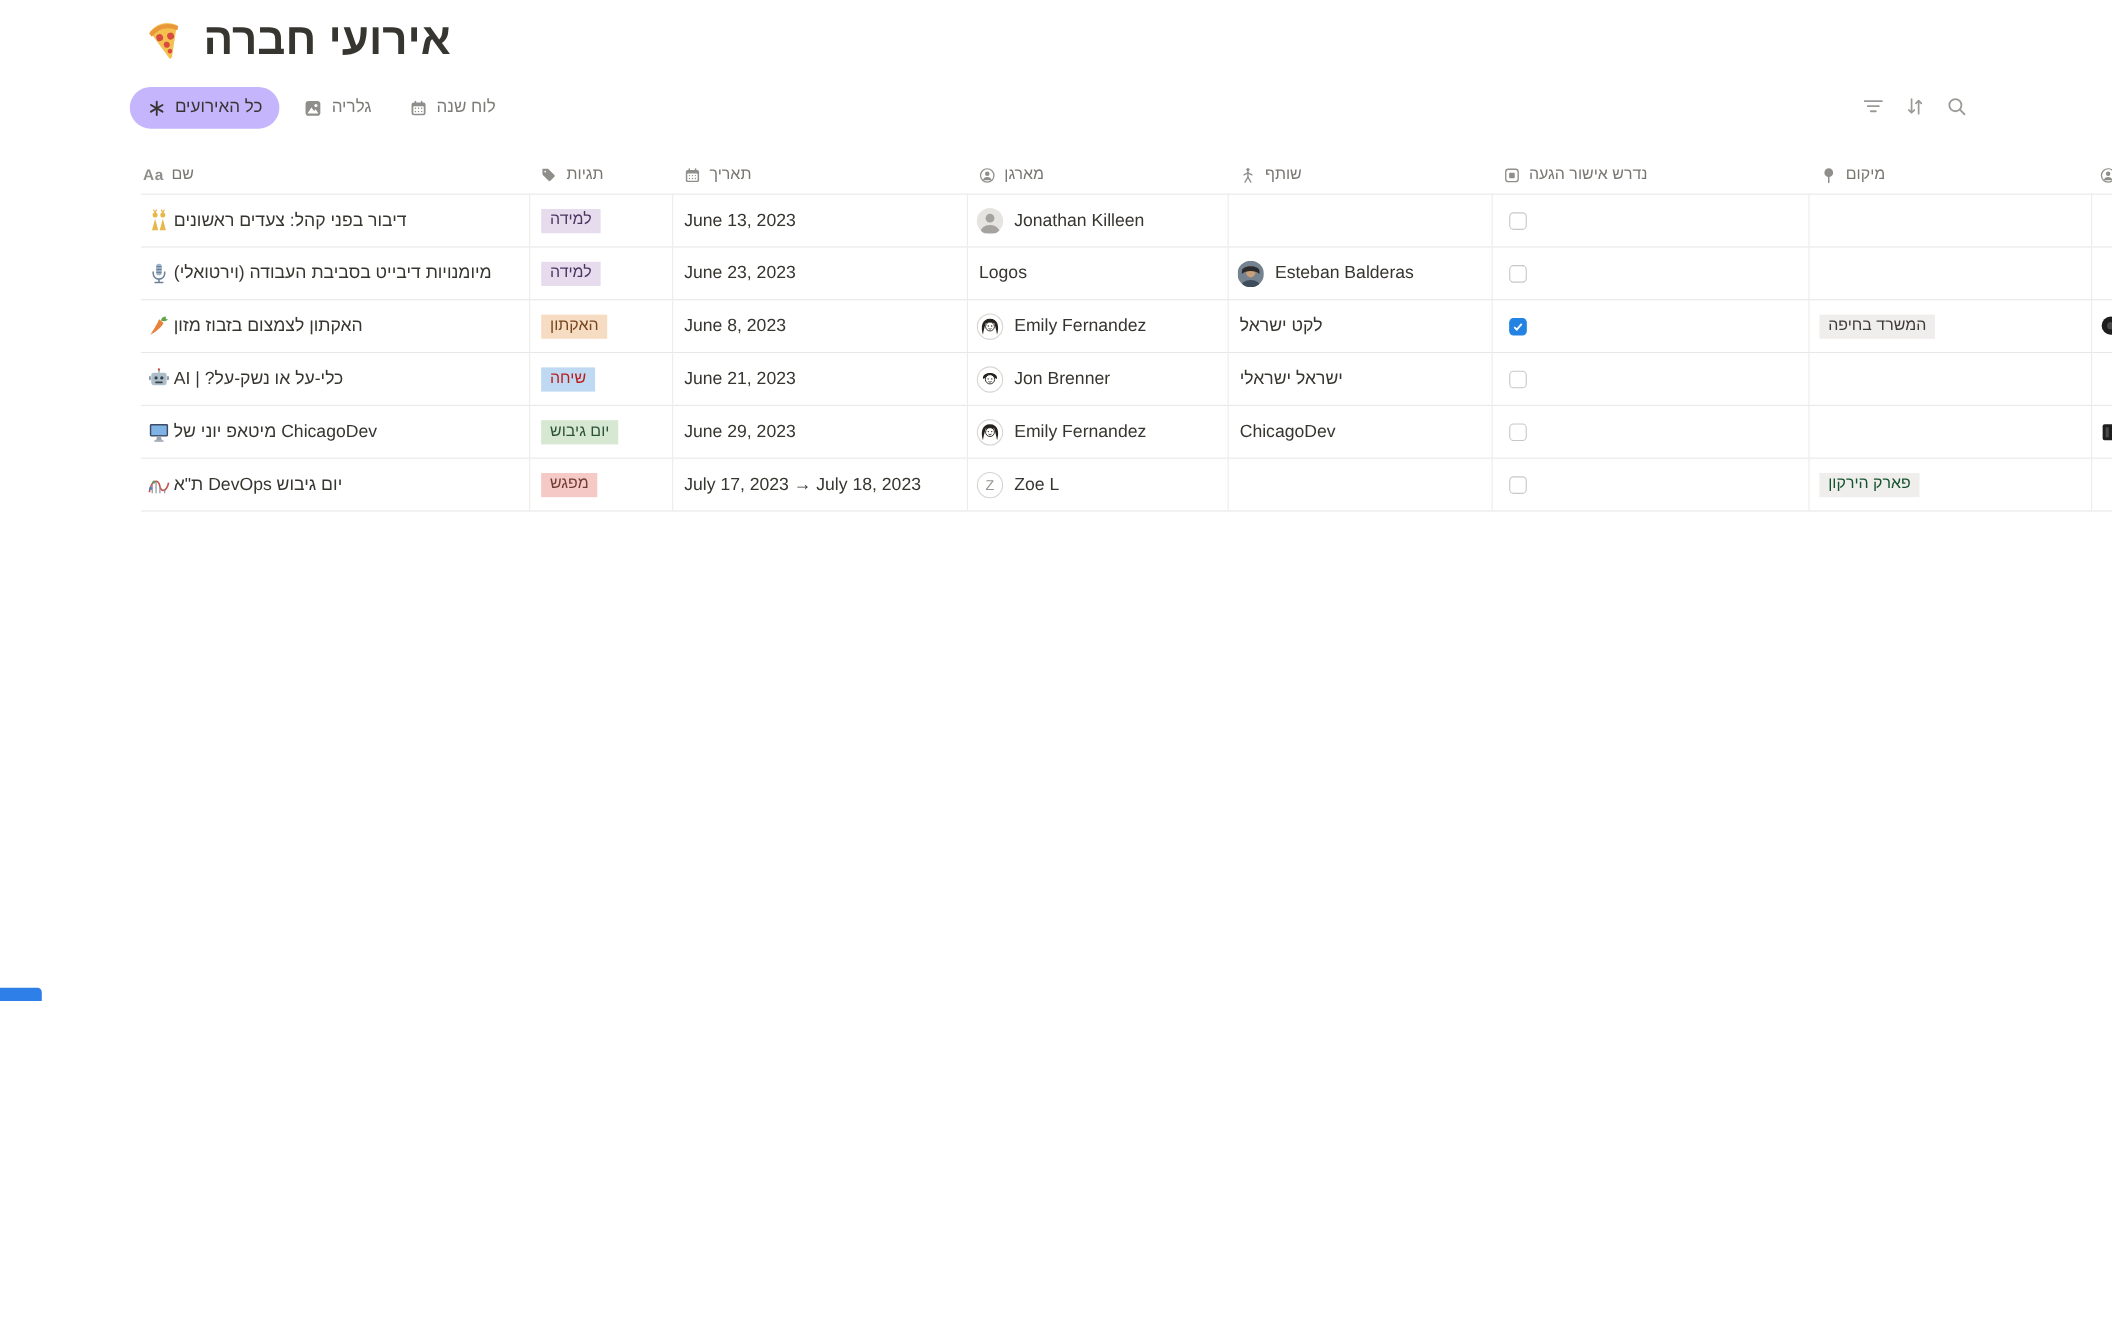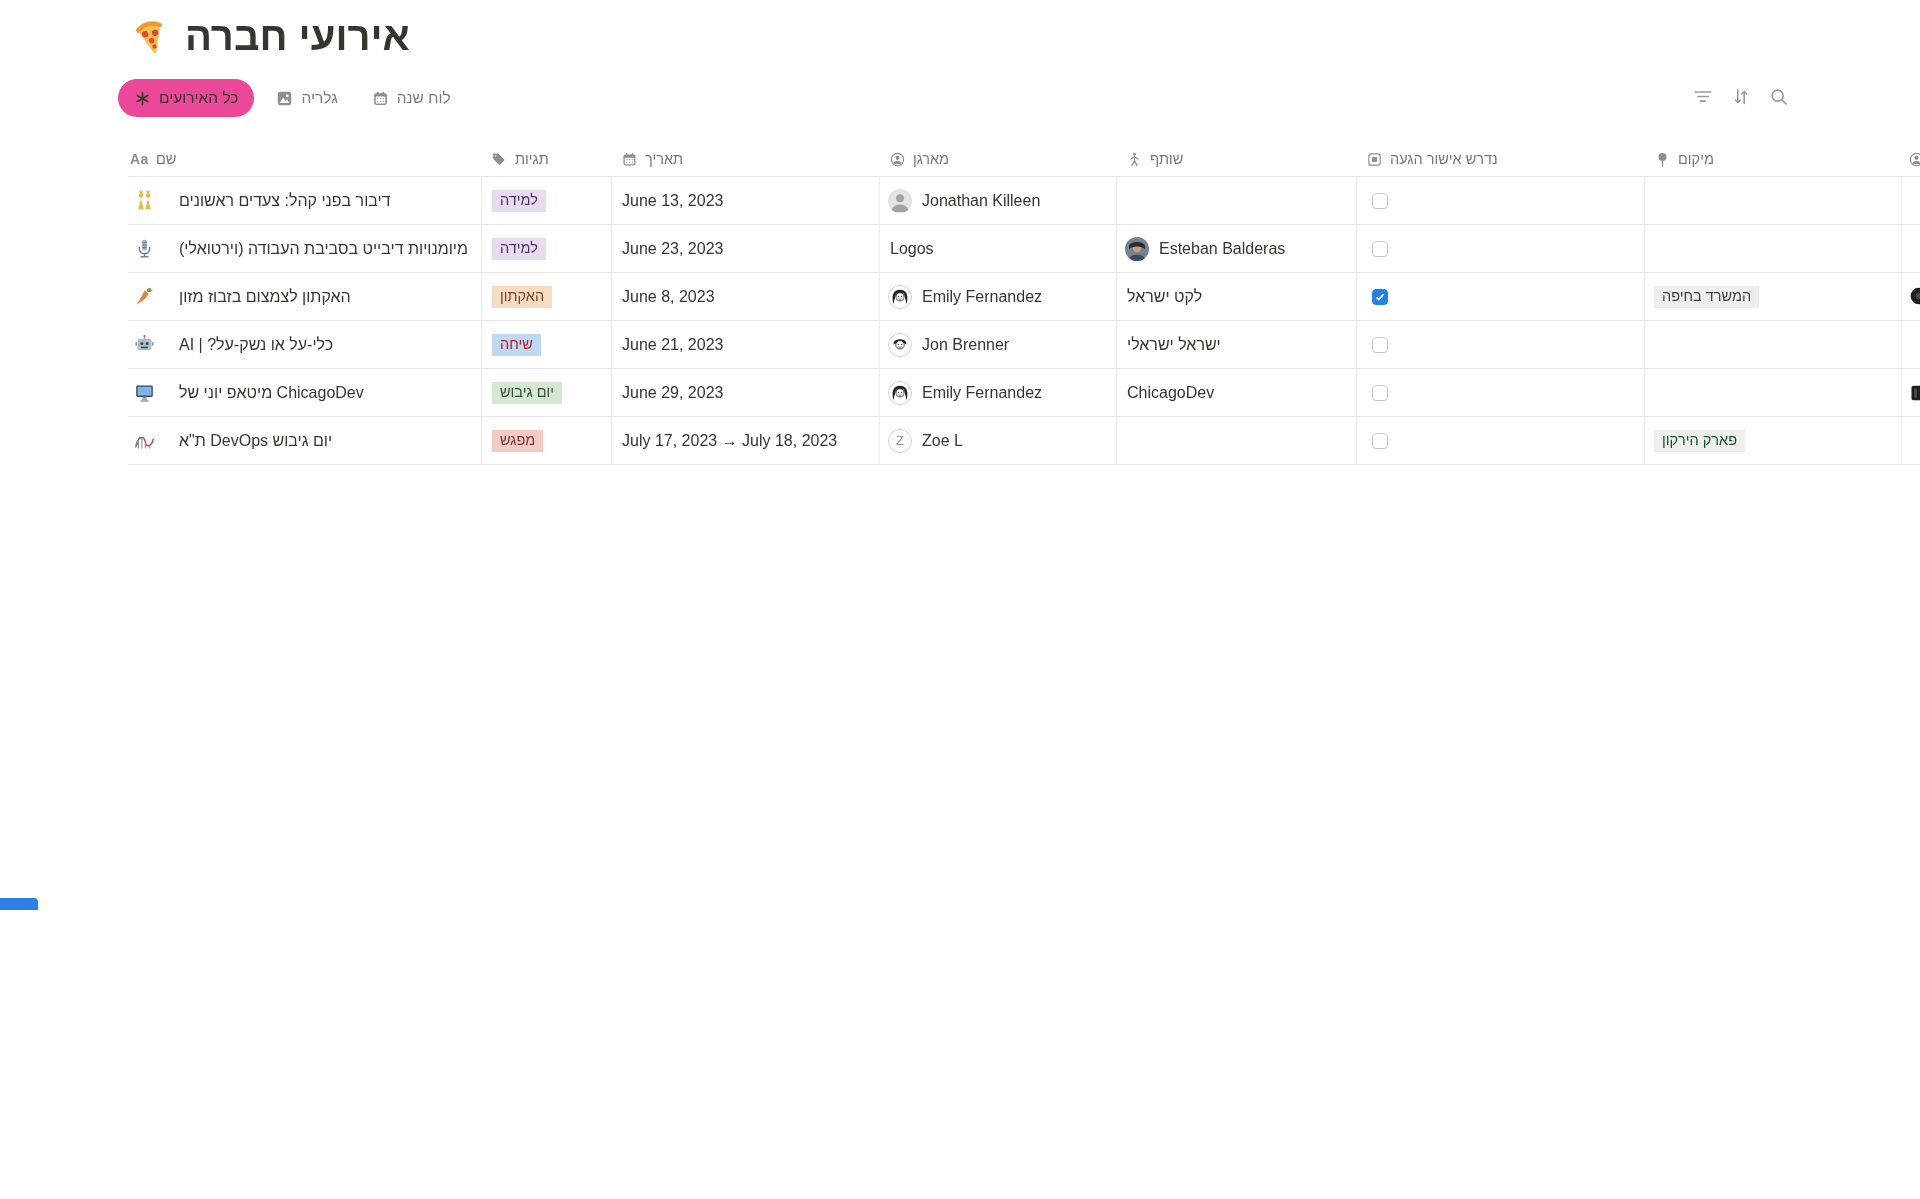--- a/index.html
+++ b/index.html
@@ -6,38 +6,38 @@
     font-family:"Liberation Sans","DejaVu Sans",sans-serif;color:#37352F;}
   .app{position:relative;width:1920px;height:910px;background:#fff;}
   
   .title-row{position:absolute;left:130px;top:8px;height:56px;display:flex;align-items:center;gap:13px;}
   .page-emoji{width:42px;height:42px;flex:0 0 auto;}
   .page-title{font-size:40px;font-weight:700;color:#37352F;line-height:1.2;white-space:nowrap;}
   
   .tabs-row{position:absolute;left:118px;top:78px;height:40px;display:flex;align-items:center;gap:10px;}
   .tab{display:flex;align-items:center;gap:8px;height:38px;padding:0 12px;border-radius:19px;
        font-size:15.5px;color:#7C7B77;cursor:pointer;white-space:nowrap;}
-  .tab.active{background:#ec4899;color:#37352F;font-weight:500;padding:0 16px;}
+  .tab.active{background:#c4b5fd;color:#37352F;font-weight:500;padding:0 16px;}
   .tab .ticon{width:17px;height:17px;display:block;}
   .toolbar{position:absolute;left:1692px;top:86px;display:flex;align-items:center;gap:16px;}
   .tool{width:22px;height:22px;cursor:pointer;}
   
   .table{position:absolute;left:128px;top:142px;width:1792px;}
   .grid{display:grid;grid-template-columns:354px 130px 268px 237px 240px 288px 257px 18px;}
   .thead{height:34px;border-bottom:1px solid #E9E8E6;}
   .hcell{display:flex;align-items:center;gap:7px;padding-left:9px;color:#797671;font-size:14.5px;
          overflow:hidden;white-space:nowrap;box-sizing:border-box;}
   .hcell.first{padding-left:2px;}
   .hicon{width:17px;height:17px;flex:0 0 auto;}
   .aa{font-size:14px;font-weight:600;color:#8F8E8A;letter-spacing:.5px;}
   .trow{height:47px;border-bottom:1px solid #E9E8E6;}
   .cell{display:flex;align-items:center;box-sizing:border-box;border-right:1px solid #EDECEA;
         overflow:hidden;white-space:nowrap;font-size:16px;color:#37352F;}
   .cell:last-child{border-right:none;}
-  .name-cell{padding-left:6px;gap:24px;font-weight:500;cursor:pointer;}
+  .name-cell{padding-left:6px;gap:3px;font-weight:500;cursor:pointer;}
   .row-emoji{width:21px;height:21px;flex:0 0 auto;}
   .name-text{display:block;min-width:0;overflow:hidden;white-space:nowrap;}
   .tags-cell,.date-cell,.partner-cell{padding-left:10px;}
   .org-cell{padding-left:8px;gap:10px;}
   .chip{display:inline-block;padding:2px 8px 3px;border-radius:0;font-size:14.5px;line-height:17px;}
   .loc-cell{padding-left:9px;}
   .rsvp-cell{padding-left:15px;}
   .checkbox{width:16px;height:16px;border-radius:4px;border:1.3px solid #C9C7C4;background:#fff;
             display:flex;align-items:center;justify-content:center;cursor:pointer;box-sizing:border-box;}
   .checkbox.checked{background:var(--accent,#2383E2);border-color:var(--accent,#2383E2);}

